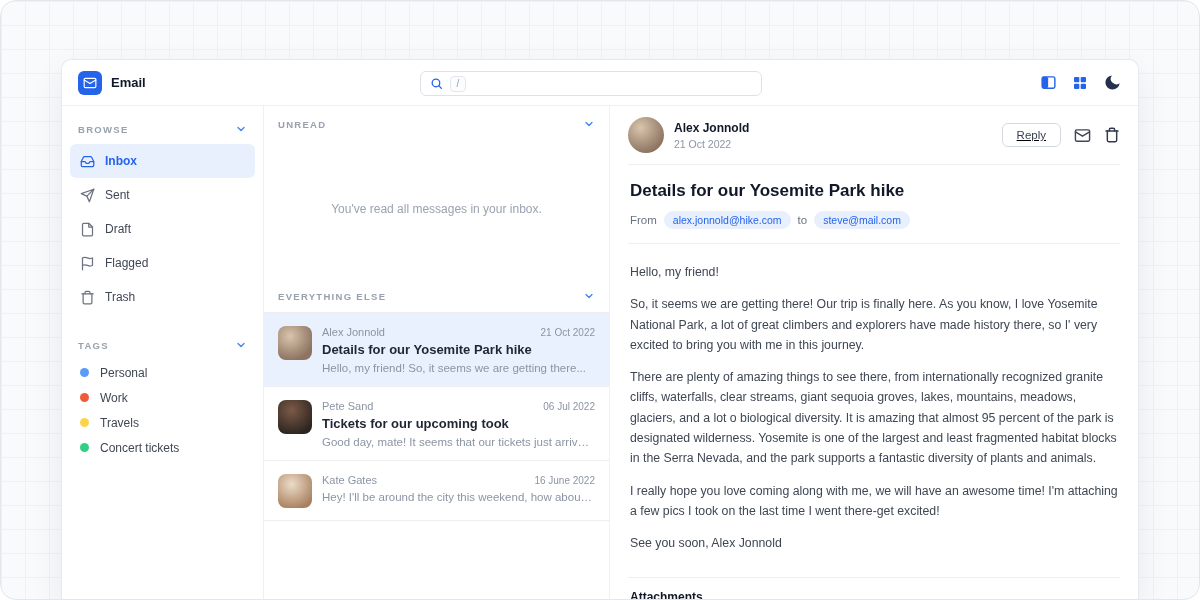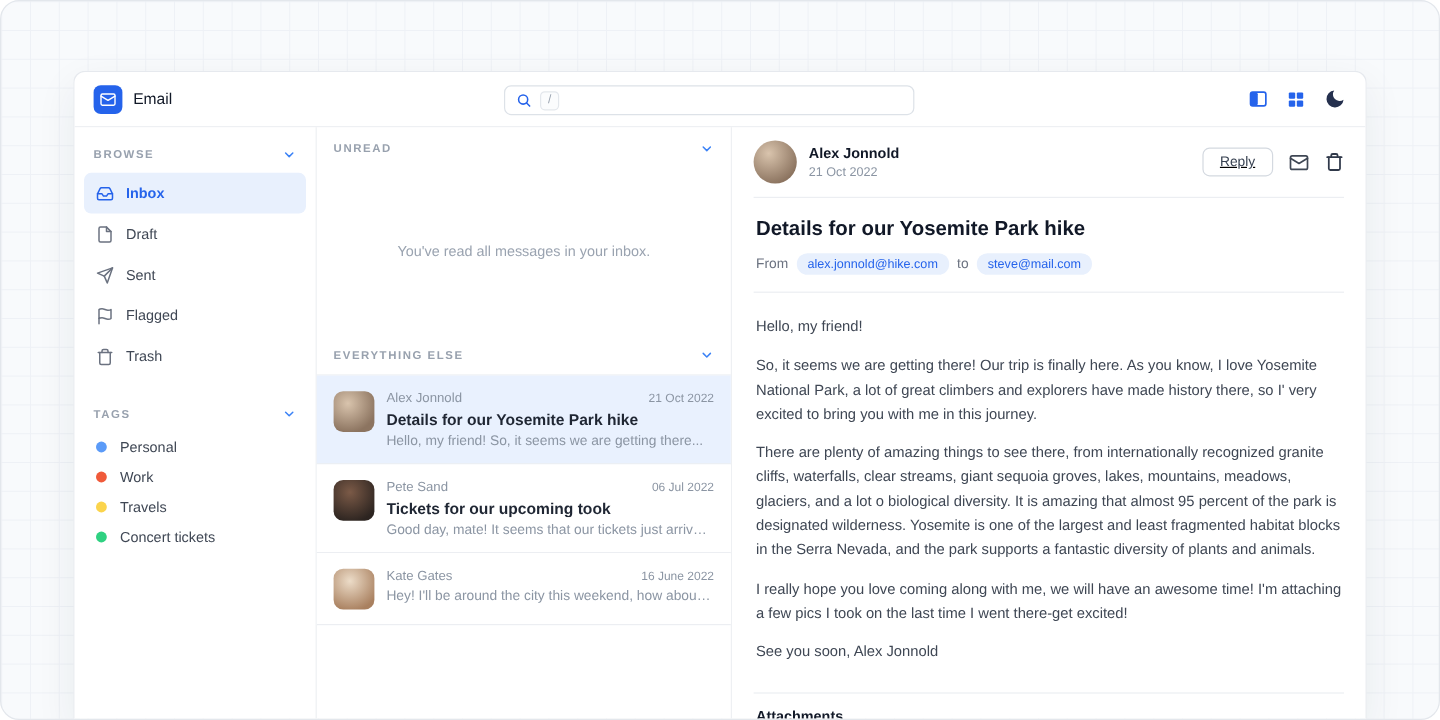--- a/index.html
+++ b/index.html
@@ -21,21 +21,21 @@
     background:#ffffff; border:1px solid #e6e9ee; border-bottom:none;
     border-radius:10px 10px 0 0;
     box-shadow:0 12px 34px rgba(30,41,59,.07);
     display:flex; flex-direction:column; overflow:hidden;
   }
 
   
   .app-header { position:relative; height:46px; flex:0 0 46px; display:flex; align-items:center; padding:0 16px; border-bottom:1px solid #eef0f3; }
   .brand { display:flex; align-items:center; gap:9px; }
   .logo { width:24px; height:24px; border-radius:6px; background:#2563eb; display:grid; place-items:center; }
-  .brand-title { font-size:13px; font-weight:normal; color:#111827; }
+  .brand-title { font-size:13px; font-weight:bold; color:#111827; }
   .search-box {
     position:absolute; left:358px; top:11px; width:342px; height:25px;
     border:1px solid #dde2e8; border-radius:6px; background:#fff;
     display:flex; align-items:center; gap:7px; padding:0 6px 0 9px;
   }
   .search-box input { flex:1; border:none; outline:none; font-size:11.5px; color:#374151; font-family:inherit; background:transparent; }
   .search-box input::placeholder { color:#9aa3b0; }
   .kbd { width:16px; height:16px; border:1px solid #e3e7ec; border-radius:4px; font-size:10px; color:#9aa3b0; display:grid; place-items:center; background:#fbfcfd; }
   .header-actions { margin-left:auto; display:flex; align-items:center; gap:15px; }
   .icon-btn { background:none; border:none; cursor:pointer; display:grid; place-items:center; padding:0; }
@@ -161,35 +161,35 @@
                 <path d="M22 12h-6l-2 3h-4l-2-3H2"></path>
                 <path d="M5.45 5.11 2 12v6a2 2 0 0 0 2 2h16a2 2 0 0 0 2-2v-6l-3.45-6.89A2 2 0 0 0 16.76 4H7.24a2 2 0 0 0-1.79 1.11z"></path>
               </svg>
           </span>
           <span>Inbox</span>
         </div>
 
         <div class="nav-item">
           <span class="nav-ic">
             <svg width="15" height="15" viewBox="0 0 24 24" fill="none" stroke="currentColor" stroke-width="2" stroke-linecap="round" stroke-linejoin="round">
+                <path d="m22 2-7 20-4-9-9-4 20-7z"></path>
+                <path d="M22 2 11 13"></path>
+              </svg>
+          </span>
+          <span>Sent</span>
+        </div>
+
+        <div class="nav-item">
+          <span class="nav-ic">
+            <svg width="15" height="15" viewBox="0 0 24 24" fill="none" stroke="currentColor" stroke-width="2" stroke-linecap="round" stroke-linejoin="round">
                 <path d="M14 2H6a2 2 0 0 0-2 2v16a2 2 0 0 0 2 2h12a2 2 0 0 0 2-2V8z"></path>
                 <path d="M14 2v6h6"></path>
               </svg>
           </span>
           <span>Draft</span>
-        </div>
-
-        <div class="nav-item">
-          <span class="nav-ic">
-            <svg width="15" height="15" viewBox="0 0 24 24" fill="none" stroke="currentColor" stroke-width="2" stroke-linecap="round" stroke-linejoin="round">
-                <path d="m22 2-7 20-4-9-9-4 20-7z"></path>
-                <path d="M22 2 11 13"></path>
-              </svg>
-          </span>
-          <span>Sent</span>
         </div>
 
         <div class="nav-item">
           <span class="nav-ic">
             <svg width="15" height="15" viewBox="0 0 24 24" fill="none" stroke="currentColor" stroke-width="2" stroke-linecap="round" stroke-linejoin="round">
                 <path d="M4 15s1-1 4-1 5 2 8 2 4-1 4-1V3s-1 1-4 1-5-2-8-2-4 1-4 1z"></path>
                 <line x1="4" y1="22" x2="4" y2="15"></line>
               </svg>
           </span>
           <span>Flagged</span>

